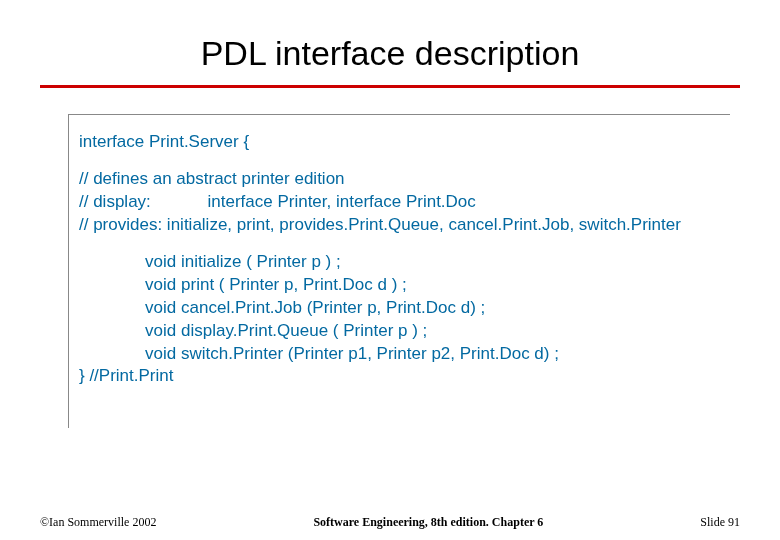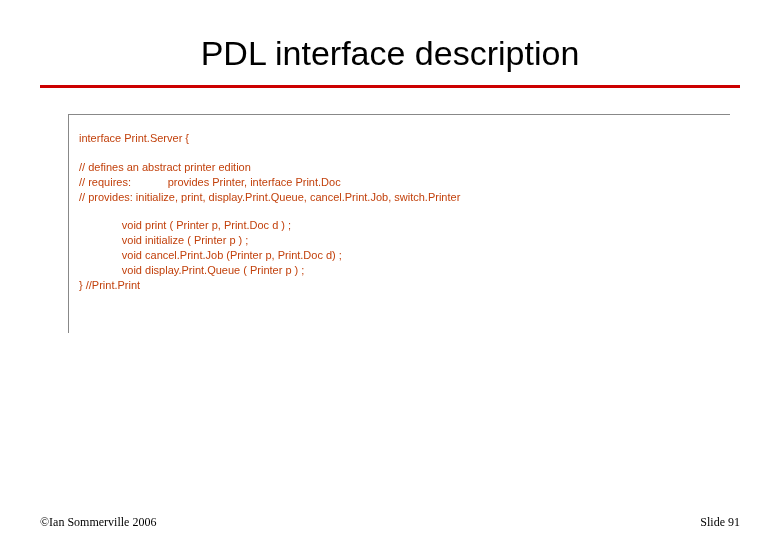--- a/index.html
+++ b/index.html
@@ -28,24 +28,24 @@
   .rule {
     border: none;
     border-top: 3px solid #cc0000;
     margin: 0 0 26px 0;
   }
   .code-wrap {
     margin: 0 10px 0 28px;
     border-left: 1px solid #888;
     border-top: 1px solid #888;
     padding: 16px 6px 40px 10px;
-    font-size: 11px;
+    font-size: 17px;
     line-height: 1.35;
     font-family: Arial, Helvetica, sans-serif;
-    color: #c2410c;
+    color: #0369a1;
   }
   .code-line { white-space: pre; }
   .block-gap { height: 14px; }
   .footer {
     position: absolute;
     left: 0;
     right: 0;
     bottom: 16px;
     padding: 0 40px;
     font-family: "Times New Roman", Times, serif;
@@ -61,27 +61,29 @@
 <body>
 
 <div class="slide">
   <div class="title">PDL interface description</div>
   <hr class="rule">
 
   <div class="code-wrap">
     <div class="code-line">interface Print.Server {</div>
     <div class="block-gap"></div>
     <div class="code-line">// defines an abstract printer edition</div>
-    <div class="code-line">// requires:            provides Printer, interface Print.Doc</div>
-    <div class="code-line">// provides: initialize, print, display.Print.Queue, cancel.Print.Job, switch.Printer</div>
+    <div class="code-line">// display:            interface Printer, interface Print.Doc</div>
+    <div class="code-line">// provides: initialize, print, provides.Print.Queue, cancel.Print.Job, switch.Printer</div>
     <div class="block-gap"></div>
+    <div class="code-line">              void initialize ( Printer p ) ;</div>
     <div class="code-line">              void print ( Printer p, Print.Doc d ) ;</div>
-    <div class="code-line">              void initialize ( Printer p ) ;</div>
     <div class="code-line">              void cancel.Print.Job (Printer p, Print.Doc d) ;</div>
     <div class="code-line">              void display.Print.Queue ( Printer p ) ;</div>
+    <div class="code-line">              void switch.Printer (Printer p1, Printer p2, Print.Doc d) ;</div>
     <div class="code-line">} //Print.Print</div>
   </div>
 
   <div class="footer">
-    <span>©Ian Sommerville 2006</span>
+    <span>©Ian Sommerville 2002</span>
+    <span class="center">Software Engineering, 8th edition. Chapter 6</span>
     <span>Slide 91</span>
   </div>
 </div>
 
 </body></html>

